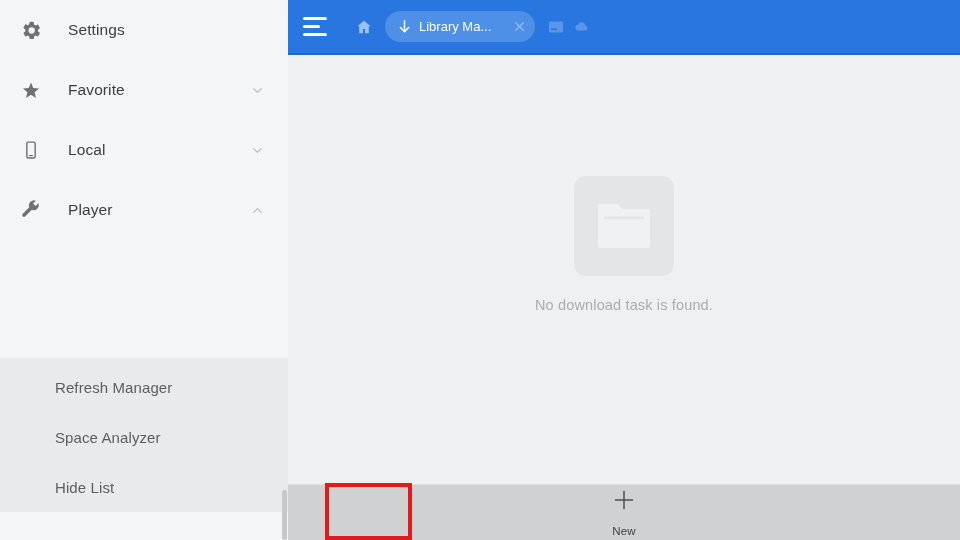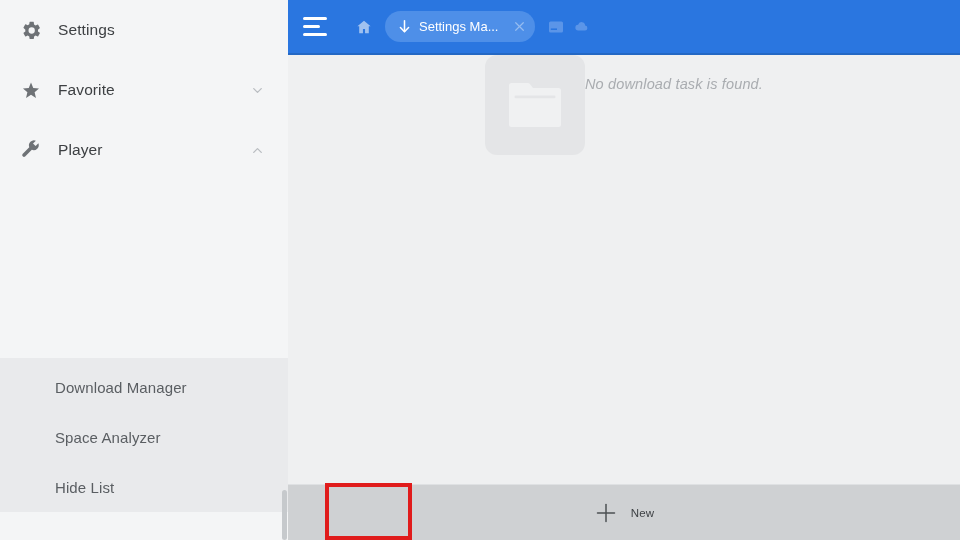--- a/index.html
+++ b/index.html
@@ -33,21 +33,21 @@
   }
   .nav-icon {
     width: 34px; height: 30px;
     display: flex; align-items: center; justify-content: center;
     flex: 0 0 34px;
     color: #6e7276;
   }
   .nav-label {
     font-size: 15.5px;
     color: #3d4043;
-    margin-left: 10px;
+    margin-left: 20px;
     letter-spacing: .1px;
     white-space: nowrap;
   }
   .chev {
     margin-left: auto;
     width: 18px; height: 18px;
     color: #b9bdc1;
     display: flex; align-items: center; justify-content: center;
   }
   .chev svg { display: block; }
@@ -163,24 +163,24 @@
     display: flex; align-items: center; justify-content: center;
     cursor: pointer;
   }
   #top-icon-window { margin-left: 14px; }
 
   
   #content {
     flex: 1 1 auto;
     position: relative;
     display: flex;
-    align-items: flex-start;
+    flex-direction: column;
+    align-items: center;
     justify-content: center;
     padding-bottom: 50px;
-    font-style: italic;
   }
   #empty-box {
     width: 100px; height: 100px;
     border-radius: 12px;
     background: #e4e5e7;
     display: flex; align-items: center; justify-content: center;
   }
   #empty-folder { display: block; }
   #empty-text {
     margin-top: 21px;
@@ -194,20 +194,21 @@
     position: relative;
     height: 56px;
     flex: 0 0 56px;
     background: #f1f2f3;
     border-top: 1px solid #dfe1e3;
     display: flex;
   }
   .bb-btn {
     flex: 1 1 0;
     display: flex;
+    flex-direction: column;
     align-items: center;
     justify-content: center;
     gap: 13px;
     cursor: pointer;
     position: relative;
   }
   .bb-btn.pressed { background: #cfd1d3; }
   .bb-icon {
     height: 24px;
     display: flex; align-items: center; justify-content: center;
@@ -251,40 +252,54 @@
         </svg>
       </span>
       <span class="nav-label">Favorite</span>
       <span class="chev">
         <svg width="15" height="15" viewBox="0 0 24 24" fill="none" stroke="currentColor" stroke-width="2.1" stroke-linecap="round" stroke-linejoin="round">
             <polyline points="6 9 12 15 18 9"></polyline>
           </svg>
       </span>
     </div>
 
+    <div class="nav-item">
+      <span class="nav-icon">
+        <svg width="20" height="20" viewBox="0 0 24 24" fill="none" stroke="currentColor" stroke-width="1.7">
+          <rect x="7" y="2.5" width="10" height="19" rx="1.8"></rect>
+          <line x1="10.3" y1="18.6" x2="13.7" y2="18.6" stroke-width="1.5" stroke-linecap="round"></line>
+        </svg>
+      </span>
+      <span class="nav-label">Local</span>
+      <span class="chev">
+        <svg width="15" height="15" viewBox="0 0 24 24" fill="none" stroke="currentColor" stroke-width="2.1" stroke-linecap="round" stroke-linejoin="round">
+            <polyline points="6 9 12 15 18 9"></polyline>
+          </svg>
+      </span>
+    </div>
 
 
 
     <div class="nav-item">
       <span class="nav-icon">
         <svg width="22" height="22" viewBox="0 0 24 24" fill="currentColor">
           <path d="M20.1 4.6a5.6 5.6 0 01-7.2 7.2L5.6 19.1a2 2 0 01-2.8-2.8l7.3-7.3a5.6 5.6 0 017.2-7.2l-3.1 3.1 2.8 2.8 3.1-3.1z"></path>
         </svg>
       </span>
       <span class="nav-label">Player</span>
       <span class="chev up">
         <svg width="15" height="15" viewBox="0 0 24 24" fill="none" stroke="currentColor" stroke-width="2.1" stroke-linecap="round" stroke-linejoin="round">
             <polyline points="6 9 12 15 18 9"></polyline>
           </svg>
       </span>
     </div>
 
     <div id="submenu">
       <div class="sub-item">
-        <span>Download Manager</span>
+        <span>Refresh Manager</span>
       </div>
       <div class="sub-item">
         <span>Space Analyzer</span>
       </div>
       <div class="sub-item">
         <span>Hide List</span>
       </div>
     </div>
 
     <div id="sidebar-scrollbar"></div>
@@ -305,21 +320,21 @@
         </svg>
       </div>
 
       <div id="tab">
         <span id="tab-dl-icon">
           <svg width="15" height="16" viewBox="0 0 16 18" fill="none" stroke="currentColor" stroke-width="1.7" stroke-linecap="round" stroke-linejoin="round">
             <line x1="8" y1="2" x2="8" y2="14"></line>
             <polyline points="3.4 9.6 8 14.4 12.6 9.6"></polyline>
           </svg>
         </span>
-        <span id="tab-title">Settings Ma...</span>
+        <span id="tab-title">Library Ma...</span>
         <span id="tab-close">
           <svg width="13" height="13" viewBox="0 0 24 24" fill="none" stroke="currentColor" stroke-width="2.2" stroke-linecap="round">
             <line x1="5" y1="5" x2="19" y2="19"></line>
               <line x1="19" y1="5" x2="5" y2="19"></line>
           </svg>
         </span>
       </div>
 
       <div class="top-extra" id="top-icon-window">
         <svg width="14" height="12" viewBox="0 0 14 12" fill="currentColor">

